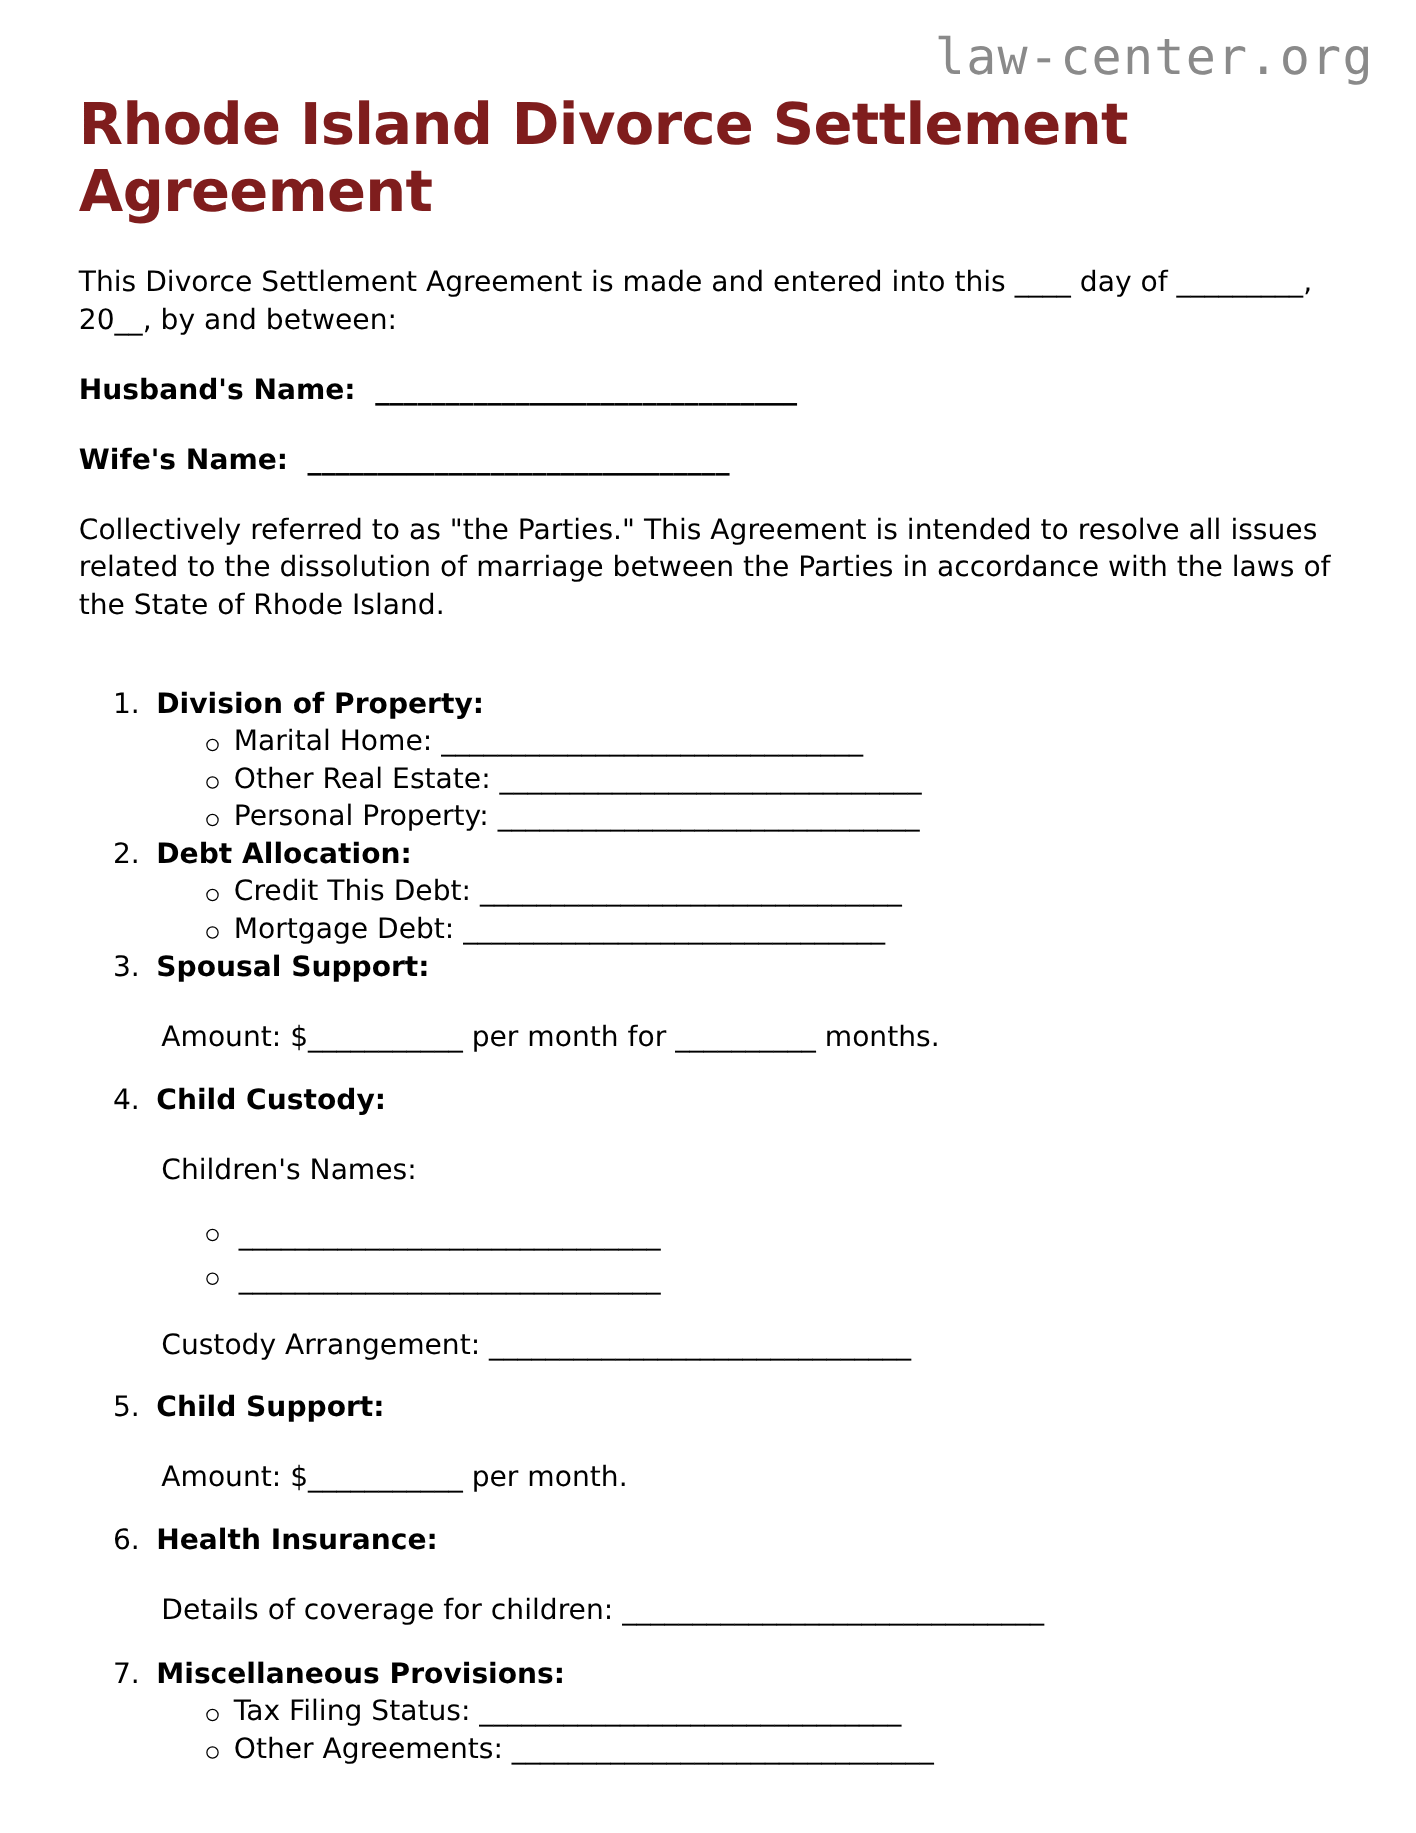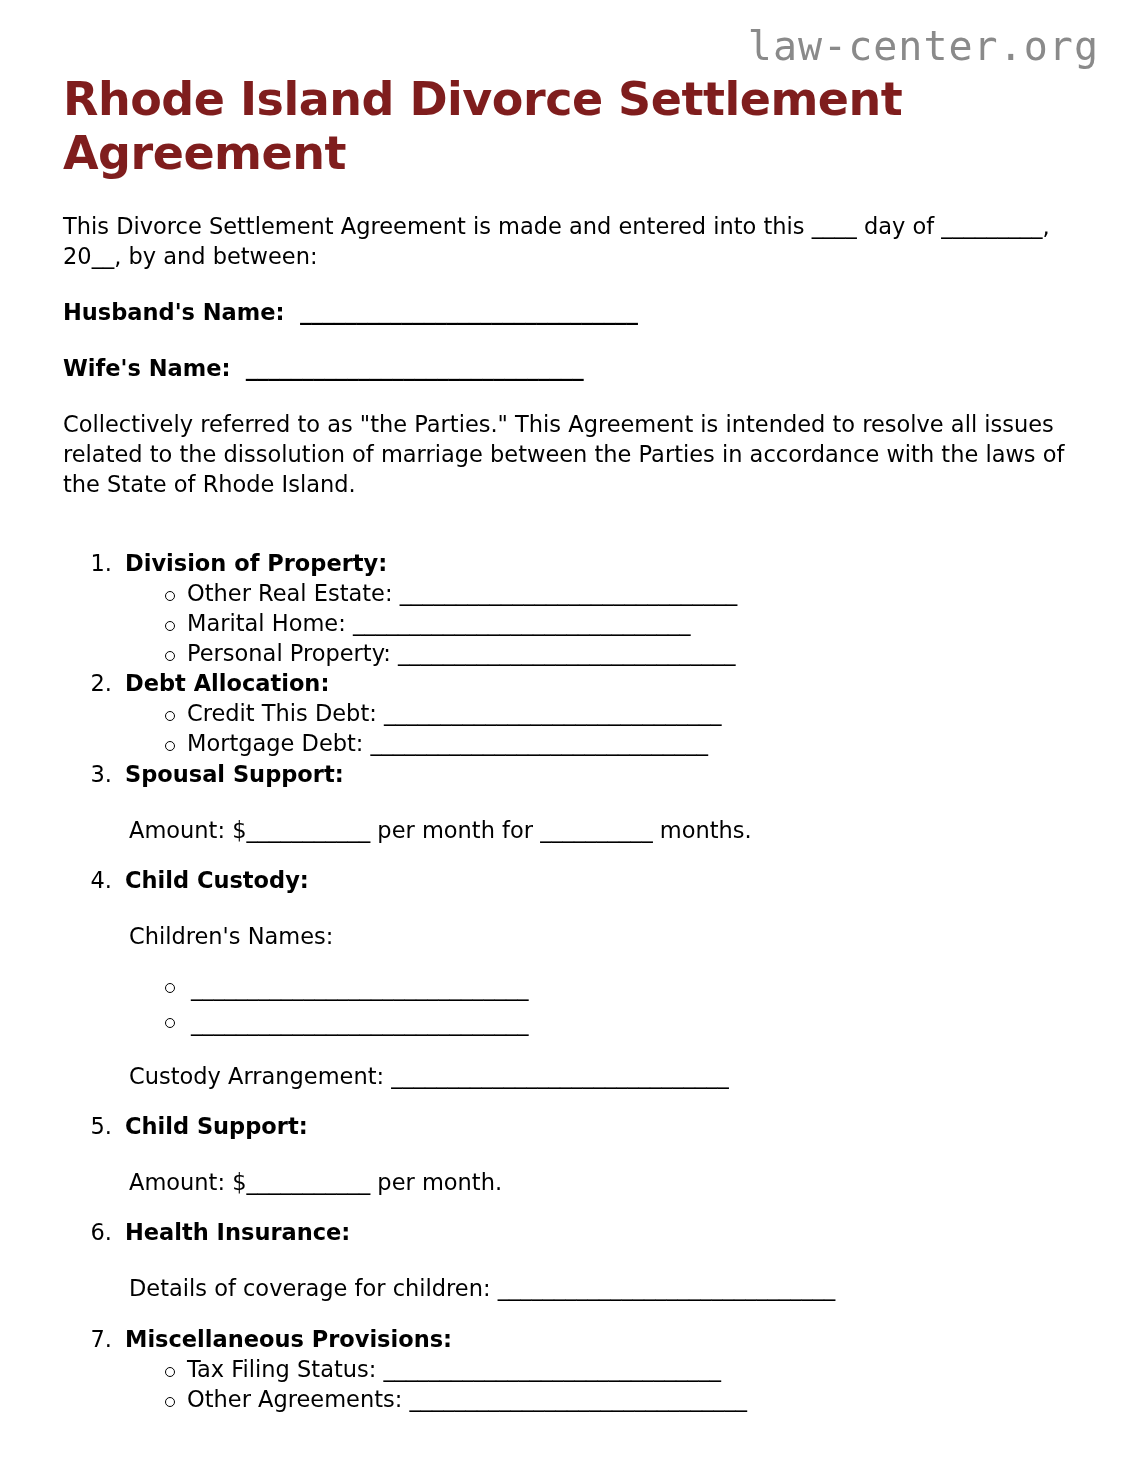--- a/index.html
+++ b/index.html
@@ -63,21 +63,21 @@
   .gap-small { height: 22px; }
 
   .field-line {
     margin: 0;
     font-size: 22.5px;
     line-height: 1.34;
     font-weight: bold;
   }
   .field-line .blank { font-weight: bold; }
 
-  .blank { letter-spacing: 0px; white-space: pre; font-style: italic; }
+  .blank { letter-spacing: 0px; white-space: pre; }
 
   
   ol.provisions {
     margin: 0;
     padding-left: 56px;
     font-size: 22.5px;
     line-height: 1.34;
   }
   ol.provisions > li {
     margin: 0;
@@ -158,22 +158,22 @@
   <div class="gap-para"></div>
 
 
   <div class="gap-small"></div>
 
   <ol class="provisions">
 
     <li value="1">
       <span class="item-label">Division of Property:</span>
       <ul class="subitems">
+        <li><span>Marital Home:</span><span class="blank"> ______________________________</span></li>
         <li><span>Other Real Estate:</span><span class="blank"> ______________________________</span></li>
-        <li><span>Marital Home:</span><span class="blank"> ______________________________</span></li>
         <li><span>Personal Property:</span><span class="blank"> ______________________________</span></li>
       </ul>
     </li>
 
     <li>
       <span class="item-label">Debt Allocation:</span>
       <ul class="subitems">
         <li><span>Credit This Debt:</span><span class="blank"> ______________________________</span></li>
         <li><span>Mortgage Debt:</span><span class="blank"> ______________________________</span></li>
       </ul>

